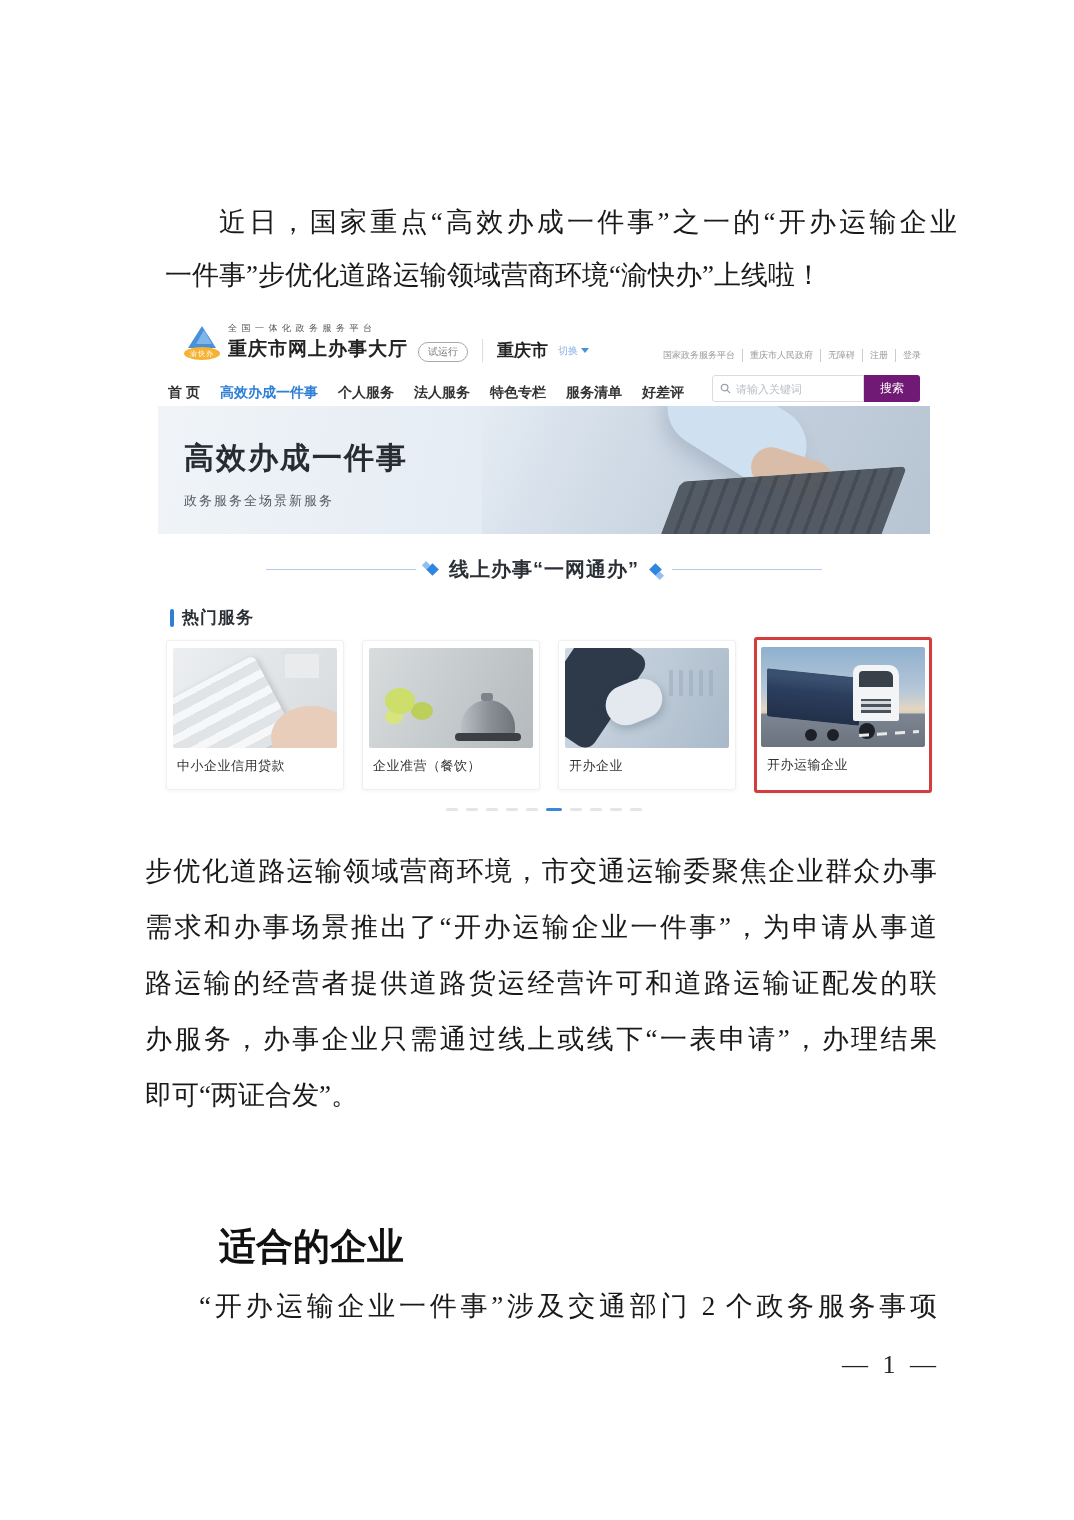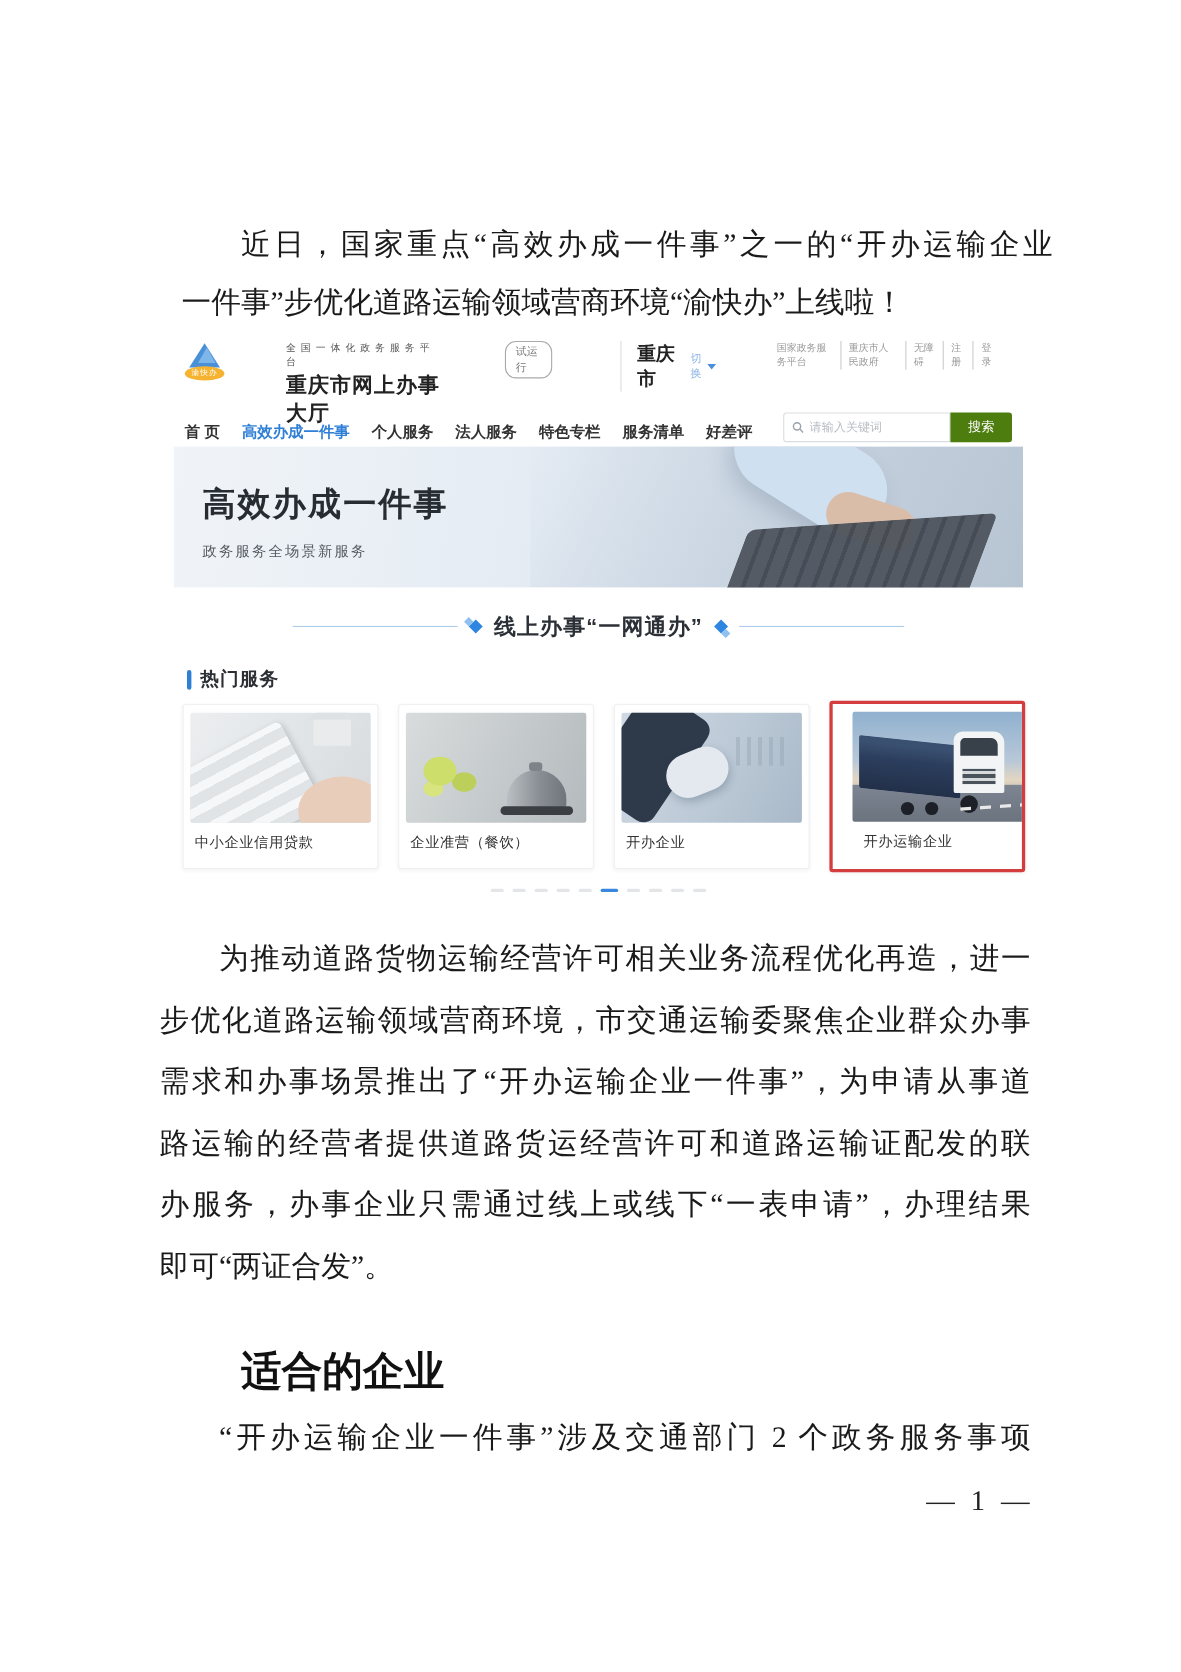--- a/index.html
+++ b/index.html
@@ -14,21 +14,21 @@
   .doc-line.last { text-align-last:left; white-space:normal; }
   .doc-heading { position:absolute; left:145px; top:1222px; font-family:"Liberation Sans","DejaVu Sans",sans-serif;
                  font-weight:bold; font-size:37px; color:#111; padding-left:2em; }
   .page-number { position:absolute; top:1350px; right:134px; font-size:26px; color:#222; letter-spacing:4px; }
 
   
   .portal { position:absolute; left:158px; top:310px; width:772px; height:506px; background:#fff;
             font-family:"Liberation Sans","DejaVu Sans",sans-serif; }
 
   
-  .p-header { position:absolute; left:0; top:0; width:100%; height:52px; display:flex; align-items:flex-start;gap:48px; }
+  .p-header { position:absolute; left:16px; top:0; width:100%; height:52px; display:flex; align-items:flex-end; }
   .p-logo { position:relative; width:36px; height:38px; margin-left:10px; flex:0 0 auto; }
   .p-logo .mountain { position:absolute; left:4px; top:2px; width:0; height:0;
                       border-left:14px solid transparent; border-right:14px solid transparent; border-bottom:22px solid #4a90d9; }
   .p-logo .mountain2 { position:absolute; left:12px; top:6px; width:0; height:0;
                        border-left:8px solid transparent; border-right:8px solid transparent; border-bottom:14px solid #7db6e8; }
   .p-logo .oval { position:absolute; left:0; bottom:2px; width:36px; height:13px; background:#f5b331; border-radius:50%;
                   color:#fff; font-size:7px; text-align:center; line-height:13px; letter-spacing:1px; }
   .p-brand { margin-left:8px; }
   .p-brand .small { font-size:9px; color:#555; letter-spacing:4.5px; }
   .p-brand .big { font-size:19px; font-weight:bold; color:#222; letter-spacing:1px; margin-top:1px; }
@@ -46,21 +46,21 @@
   .p-nav-item { font-size:14px; font-weight:bold; color:#333; margin-left:20px; position:relative; white-space:nowrap; }
   .p-nav-item:first-child { margin-left:10px; }
   .p-nav-item.active { color:#2e7fd6; }
   .p-nav-item.active::after { content:""; position:absolute; left:-6px; right:-6px; bottom:-9px; height:3px;
                               background:#7fb0e6; border-radius:2px; }
   .p-search { margin-left:auto; margin-right:10px; display:flex; align-items:center; height:27px; }
   .p-search .box { display:flex; align-items:center; width:152px; height:27px; border:1px solid #d9dde2;
                    border-radius:3px 0 0 3px; background:#fff; padding-left:7px; gap:5px; }
   .p-search input { border:none; outline:none; width:110px; font-size:11px; color:#555; background:transparent; }
   .p-search input::placeholder { color:#b9bec6; }
-  .p-search .btn { width:56px; height:27px; background:#4d7c0f; color:#fff; font-size:12px; border:none;
+  .p-search .btn { width:56px; height:27px; background:#701a75; color:#fff; font-size:12px; border:none;
                    border-radius:0 3px 3px 0; display:flex; align-items:center; justify-content:center; }
 
   
   .p-banner { position:absolute; left:0; top:96px; width:100%; height:128px; overflow:hidden;
               background:linear-gradient(100deg,#f0f4f8 0%,#e4ebf3 45%,#d7e2ee 100%); }
   .ban-photo { position:absolute; right:0; top:0; width:58%; height:100%;
                background:linear-gradient(115deg, rgba(240,244,248,0) 0%, rgba(205,216,228,.9) 35%, #c3cfdc 60%, #b7c4d2 100%); }
   .ban-arm { position:absolute; right:118px; top:-18px; width:150px; height:78px; background:#cfe0f0;
              border-radius:40px; transform:rotate(32deg); box-shadow:0 10px 18px rgba(90,110,135,.25); }
   .ban-hand { position:absolute; right:96px; top:48px; width:84px; height:40px; background:#d9bda8; border-radius:22px;
@@ -81,21 +81,21 @@
 
   
   .p-hot { position:absolute; left:12px; top:296px; display:flex; align-items:center; gap:8px; }
   .hot-bar { width:4px; height:18px; background:#2e7fd6; border-radius:2px; }
   .hot-text { font-size:17px; font-weight:bold; color:#2b2f34; letter-spacing:1px; }
 
   
   .p-cards { position:absolute; left:8px; top:330px; width:756px; display:flex; gap:18px; }
   .card { width:178px; height:150px; background:#fff; border:1px solid #f0f0f0; border-radius:3px;
           box-shadow:0 1px 4px rgba(0,0,0,.05); overflow:hidden; flex:0 0 auto; }
-  .card.highlight { border:3px solid #d43d3d; height:156px; margin-top:-3px;padding-left:18px; }
+  .card.highlight { border:3px solid #d43d3d; height:156px; margin-top:-3px; }
   .card .thumb { width:164px; height:100px; margin:7px auto 0; border-radius:2px; position:relative; overflow:hidden; }
   .card .label { font-size:13px; color:#333; padding:9px 10px 0; letter-spacing:.5px; }
 
   
   .art-calc { background:linear-gradient(120deg,#eceef0,#dfe3e6 60%,#d6dadd); }
   .art-calc .calcbody { position:absolute; left:-12px; bottom:-18px; width:120px; height:88px; background:#f6f7f8;
                         transform:rotate(-28deg); border-radius:6px; box-shadow:2px 2px 6px rgba(0,0,0,.15);
                         background-image:repeating-linear-gradient(0deg,#e1e4e7 0 10px,#f6f7f8 10px 18px),
                                          repeating-linear-gradient(90deg,#e1e4e7 0 12px,#f6f7f8 12px 20px); }
   .art-calc .hand { position:absolute; right:-14px; bottom:-20px; width:80px; height:62px; background:#e8cdbb; border-radius:50%; }
@@ -260,21 +260,20 @@
       <div class="dash"></div>
       <div class="dash active"></div>
       <div class="dash"></div>
       <div class="dash"></div>
       <div class="dash"></div>
       <div class="dash"></div>
     </div>
   </div>
 
   <div class="doc-para" style="top:843px;">
-    <div class="doc-line loose first">为推动道路货物运输经营许可相关业务流程优化再造，进一</div>
     <div class="doc-line loose">步优化道路运输领域营商环境，市交通运输委聚焦企业群众办事</div>
     <div class="doc-line loose">需求和办事场景推出了“开办运输企业一件事”，为申请从事道</div>
     <div class="doc-line loose">路运输的经营者提供道路货运经营许可和道路运输证配发的联</div>
     <div class="doc-line loose">办服务，办事企业只需通过线上或线下“一表申请”，办理结果</div>
     <div class="doc-line loose last">即可“两证合发”。</div>
   </div>
 
   <div class="doc-heading">适合的企业</div>
 
   <div class="doc-para" style="top:1278px;">

